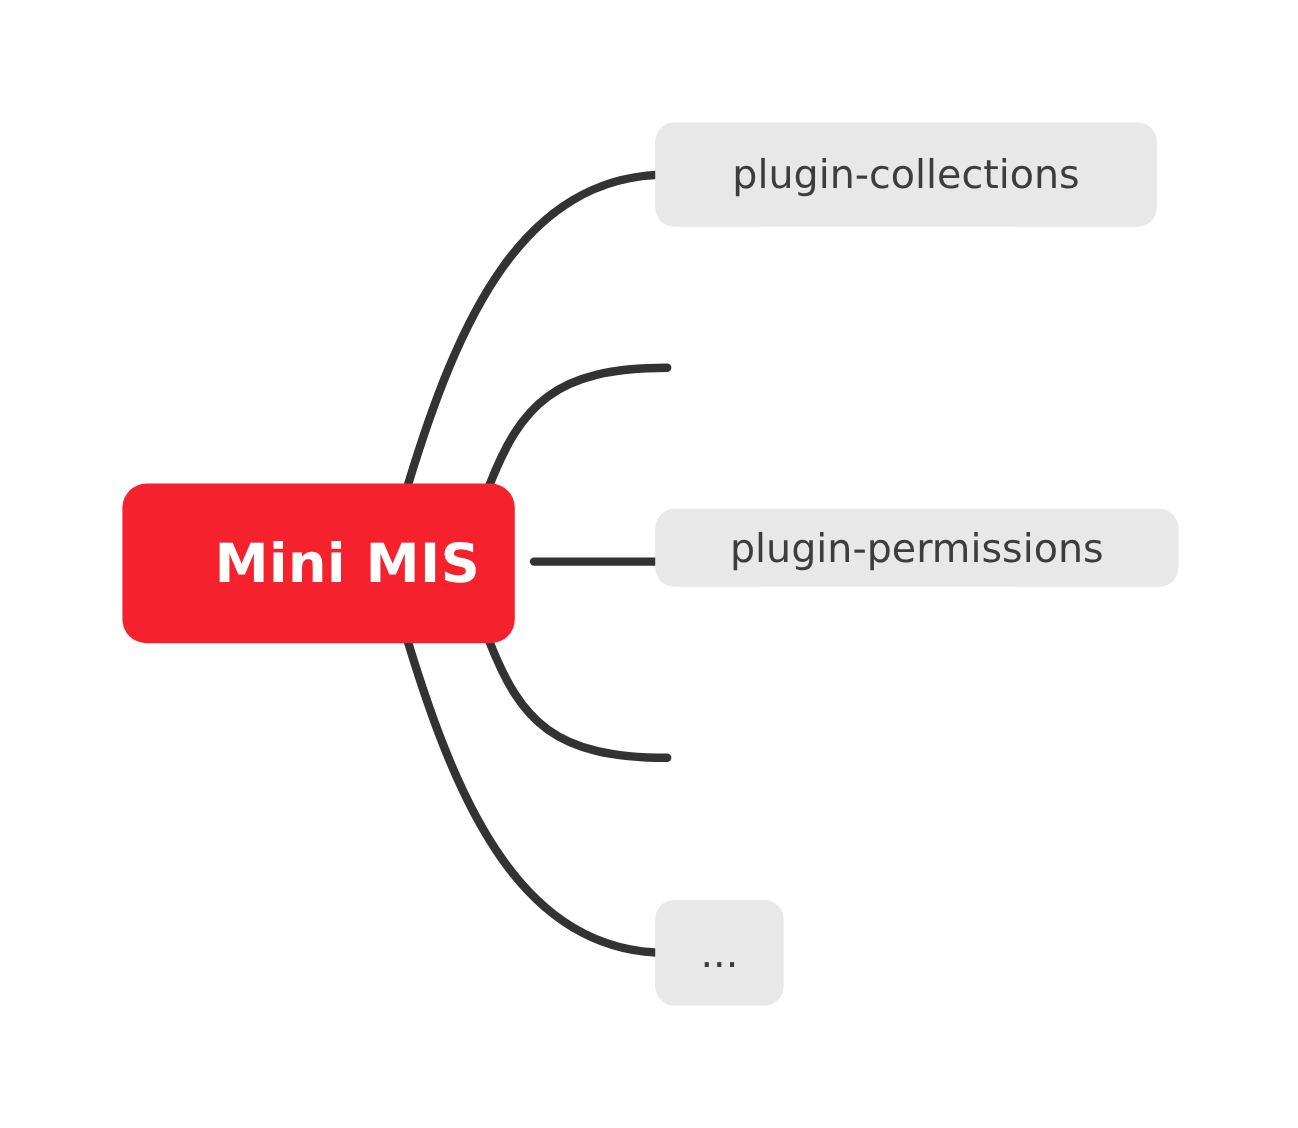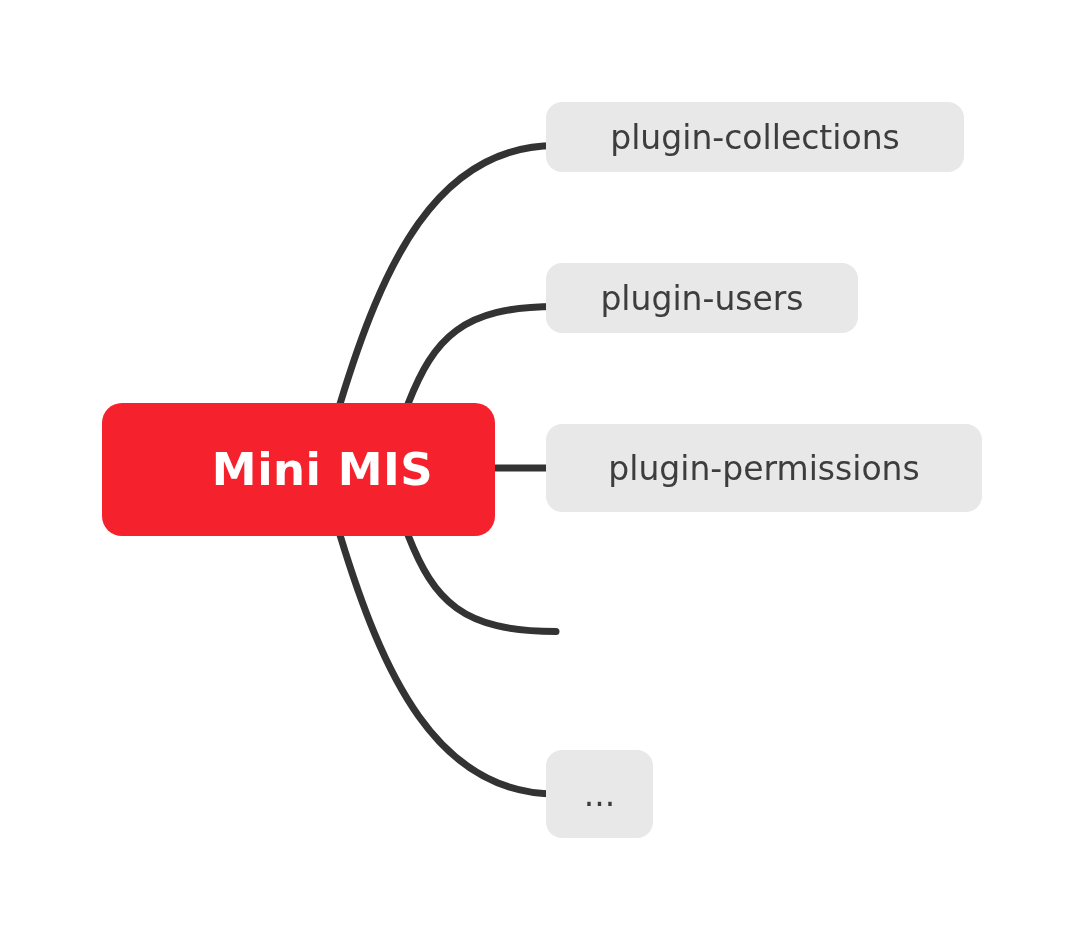--- a/index.html
+++ b/index.html
@@ -32,42 +32,42 @@
     position: absolute;
     display: flex;
     align-items: center;
     justify-content: center;
     box-sizing: border-box;
     white-space: nowrap;
   }
   .node.root {
     left: 102px;
     top: 403px;
-    width: 393px;
+    width: 327px;
     height: 133px;
     background: #f5222d;
     border-radius: 20px;
     color: #ffffff;
     font-size: 45px;
     font-weight: bold;
     letter-spacing: 0.5px;
     padding-left: 48px;
   }
   .node.child {
     background: #e8e8e8;
     border-radius: 16px;
     color: #3d3d3d;
     font-size: 33px;
     font-weight: 400;
-    height: 70px;
+    height: 87px;
     left: 546px;
   }
   .node.c1 { top: 102px; width: 418px; }
   .node.c2 { top: 263px; width: 312px; }
-  .node.c3 { top: 424px; width: 436px; height: 88px; }
+  .node.c3 { top: 424px; width: 436px; height: 65px; }
   .node.c4 { top: 588px; width: 315px; }
   .node.c5 { top: 750px; width: 107px; height: 88px; }
 </style>
 </head>
 <body>
 
 <div class="canvas">
 
   <svg class="edges" viewBox="0 0 1082 940">
     <path d="M 340 404 C 382 266 436 145.5 556 145.5"></path>
@@ -78,23 +78,20 @@
   </svg>
 
   <div class="node root">
     <span>Mini MIS</span>
   </div>
 
   <div class="node child c1">
     <span>plugin-collections</span>
   </div>
 
-  <div class="node child c2">
-    <span>plugin-users</span>
-  </div>
 
   <div class="node child c3">
     <span>plugin-permissions</span>
   </div>
 
 
   <div class="node child c5">
     <span>...</span>
   </div>
 

